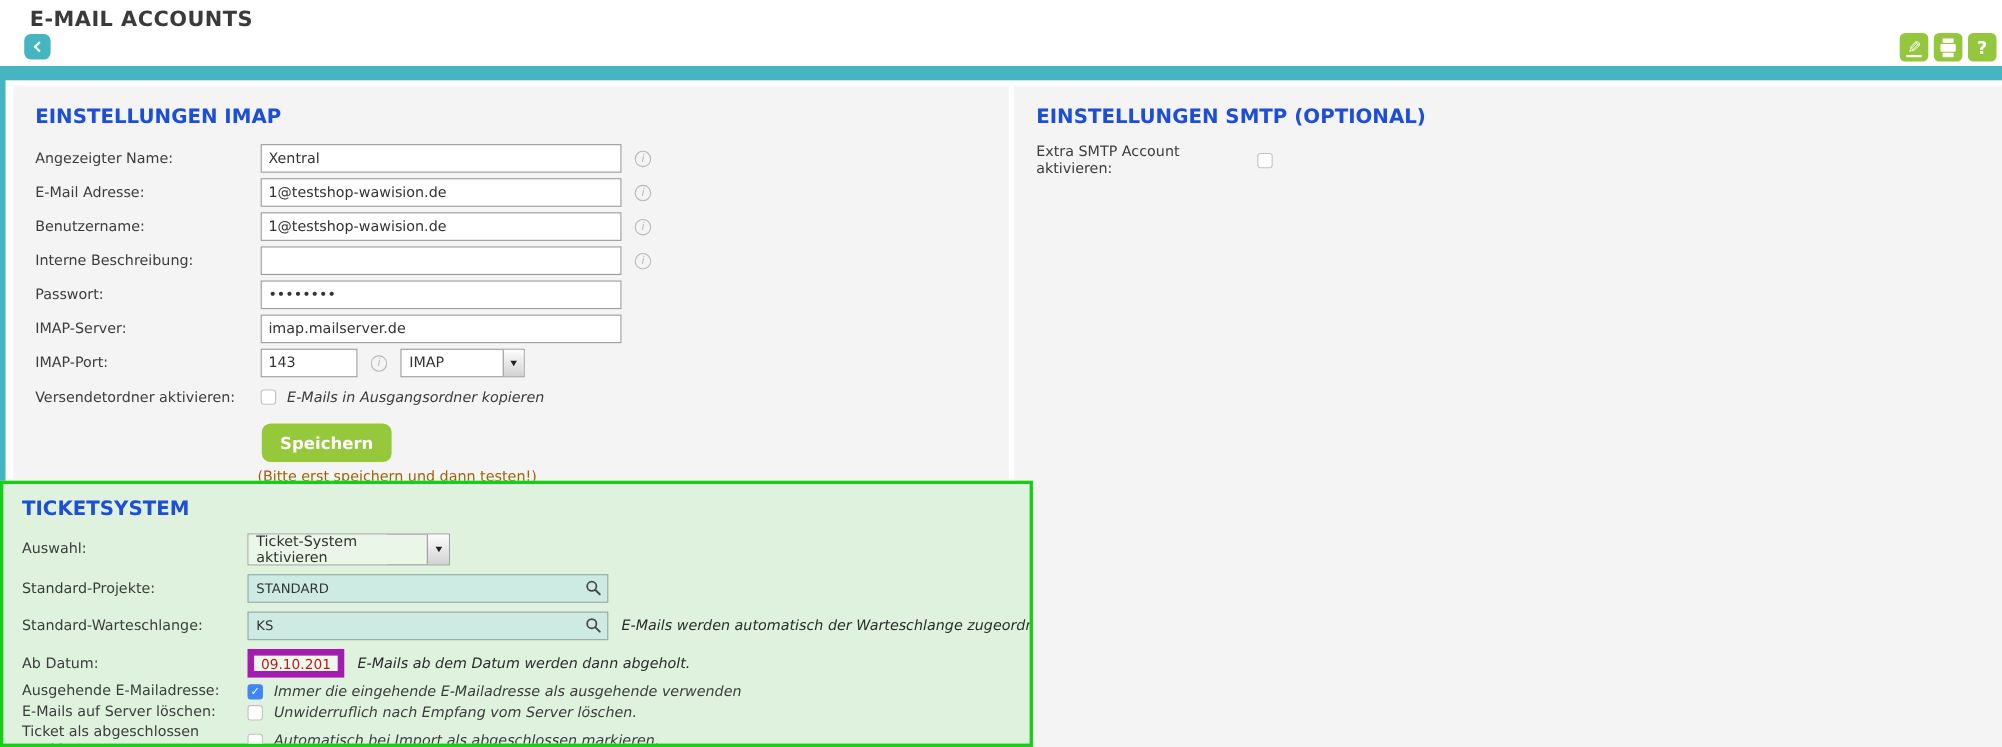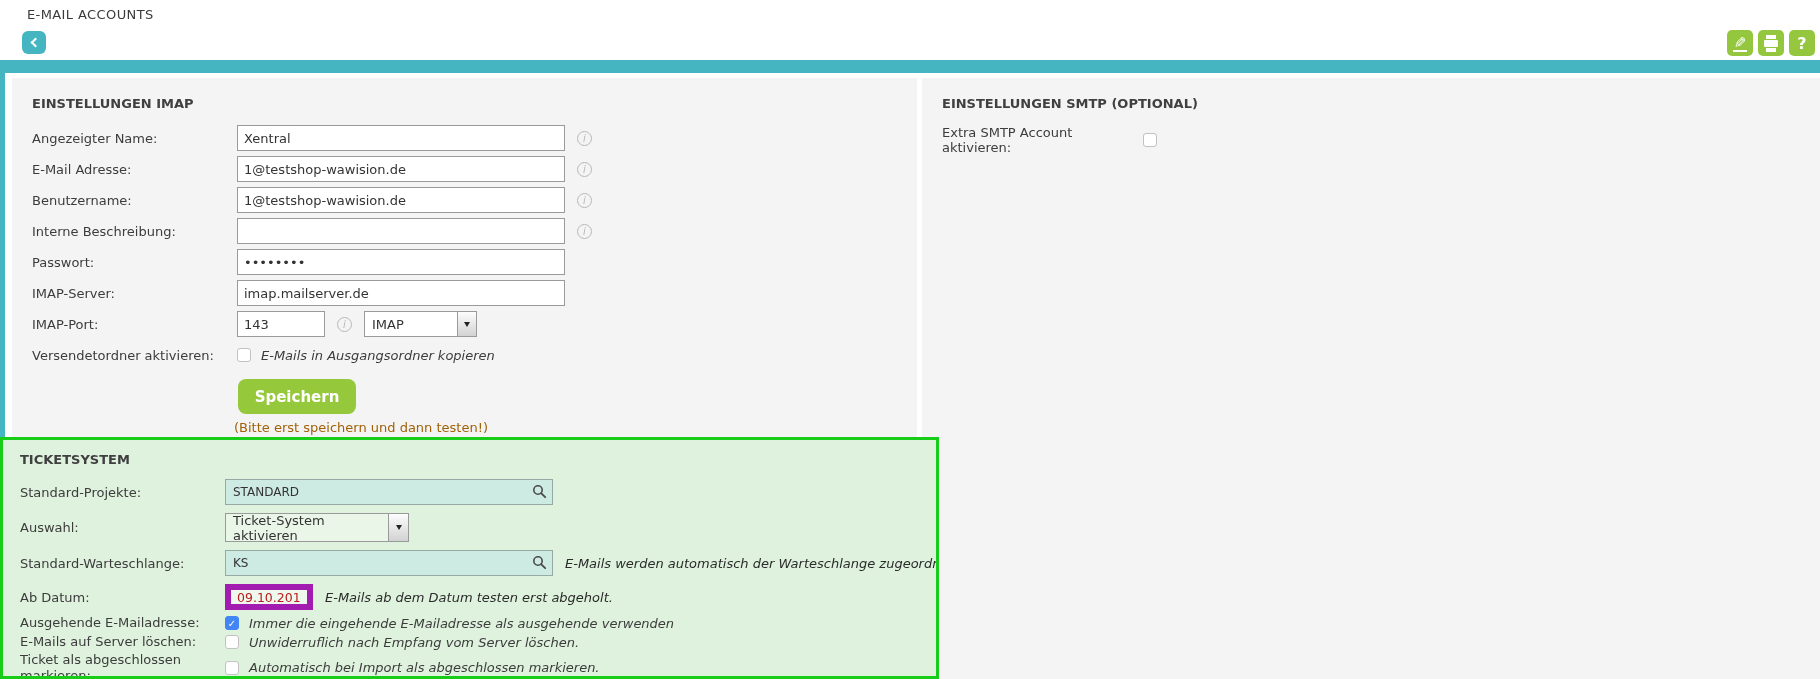--- a/index.html
+++ b/index.html
@@ -1,21 +1,21 @@
 <!DOCTYPE html>
 <html><head>
 <meta charset="utf-8">
 <style>
   * { margin:0; padding:0; box-sizing:border-box; }
   html,body { width:1820px; height:679px; background:#ffffff; overflow:hidden;
               font-family:"DejaVu Sans","Liberation Sans",sans-serif; font-size:13px; color:#3c3c3c; }
   body { position:relative; }
 
   
-  .page-title { position:absolute; top:7px; left:27px; font-weight:normal; font-size:13px;
+  .page-title { position:absolute; top:7px; left:27px; font-weight:bold; font-size:19px;
                 letter-spacing:.4px; color:#3a3a3a; }
   .back-btn { position:absolute; top:31px; left:22px; width:24px; height:23px; background:#45b6c1;
               border-radius:6px; display:flex; align-items:center; justify-content:center; cursor:pointer; }
   .chevron-left { width:7px; height:7px; border-left:2.4px solid #fff; border-bottom:2.4px solid #fff;
                   transform:rotate(45deg); margin-left:3px; }
   .toolbar { position:absolute; top:30px; right:5px; display:flex; gap:5px; }
   .tool-btn { width:26px; height:26px; background:#94c73e; border-radius:5px; display:flex;
               align-items:center; justify-content:center; color:#fff; font-weight:bold; cursor:pointer; }
   .pencil-glyph { font-size:15px; color:#fff; transform:scaleX(-1); line-height:1; }
   .pencil-underline { position:absolute; width:14px; height:2px; background:#fff; margin-top:16px; }
@@ -25,21 +25,21 @@
   .help-glyph { font-size:16px; }
 
   
   .top-bar { position:absolute; top:60px; left:0; width:1820px; height:13px; background:#45b6c1; }
   .left-stripe { position:absolute; top:60px; left:0; width:5px; height:619px; background:#45b6c1; }
 
   
   .panel { background:#f4f4f4; position:absolute; }
   .panel-imap { left:12px; top:78px; width:905px; height:359px; padding:18px 0 0 20px; }
   .panel-smtp { left:922px; top:78px; width:898px; height:601px; padding:18px 0 0 20px; }
-  .section-heading { font-weight:bold; font-size:13px; color:#404040; margin-bottom:14px; }
+  .section-heading { font-weight:bold; font-size:18px; color:#1d4ed8; margin-bottom:14px; }
 
   
   .form-row { display:flex; align-items:center; margin-bottom:5px; min-height:26px; }
   .form-label { width:205px; flex:none; color:#3c3c3c; }
   .text-input { width:328px; height:26px; border:1px solid #9a9a9a; background:#fff; padding:0 6px;
                 font:13px "DejaVu Sans","Liberation Sans",sans-serif; color:#333; outline:none; }
   .small-input { width:88px; }
   .info-icon { width:15px; height:15px; flex:none; border:1.5px solid #b8b8b8; border-radius:50%;
                color:#b8b8b8; font-size:10px; font-style:italic; display:flex; align-items:center;
                justify-content:center; margin-left:12px; cursor:pointer; }
@@ -170,56 +170,56 @@
   <div class="form-row">
     <span class="form-label" style="width:201px">Extra SMTP Account aktivieren:</span>
     <span class="checkbox"></span>
   </div>
 </div>
 
 <div class="ticket-box">
   <div class="section-heading">TICKETSYSTEM</div>
 
   <div class="form-row">
+    <span class="form-label">Auswahl:</span>
+    <div class="select-box ticket-select">
+      <span class="select-value">Ticket-System aktivieren</span>
+      <span class="select-btn">
+        <span class="caret-down"></span>
+      </span>
+    </div>
+  </div>
+
+  <div class="form-row">
     <span class="form-label">Standard-Projekte:</span>
     <span class="search-wrap">
       <input class="search-input" type="text" value="STANDARD" style="">
       <svg class="search-icon" width="15" height="15" viewBox="0 0 15 15">
         <circle cx="6" cy="6" r="4.2" fill="none" stroke="#4a4a4a" stroke-width="1.6"></circle>
         <line x1="9.3" y1="9.3" x2="13.2" y2="13.2" stroke="#4a4a4a" stroke-width="1.8" stroke-linecap="round"></line>
       </svg>
     </span>
-  </div>
-
-  <div class="form-row">
-    <span class="form-label">Auswahl:</span>
-    <div class="select-box ticket-select">
-      <span class="select-value">Ticket-System aktivieren</span>
-      <span class="select-btn">
-        <span class="caret-down"></span>
-      </span>
-    </div>
   </div>
 
   <div class="form-row">
     <span class="form-label">Standard-Warteschlange:</span>
     <span class="search-wrap">
       <input class="search-input" type="text" value="KS" style="">
       <svg class="search-icon" width="15" height="15" viewBox="0 0 15 15">
         <circle cx="6" cy="6" r="4.2" fill="none" stroke="#4a4a4a" stroke-width="1.6"></circle>
         <line x1="9.3" y1="9.3" x2="13.2" y2="13.2" stroke="#4a4a4a" stroke-width="1.8" stroke-linecap="round"></line>
       </svg>
     </span>
     <span class="row-hint">E-Mails werden automatisch der Warteschlange zugeordnet.</span>
   </div>
 
   <div class="form-row date-row">
     <span class="form-label">Ab Datum:</span>
     <input class="date-input" type="text" value="09.10.2019" style="">
-    <span class="row-hint">E-Mails ab dem Datum testen erst abgeholt.</span>
+    <span class="row-hint">E-Mails ab dem Datum werden dann abgeholt.</span>
   </div>
 
   <div class="form-row cb-row">
     <span class="form-label">Ausgehende E-Mailadresse:</span>
     <span class="checkbox checked">✓</span>
     <span class="cb-caption">Immer die eingehende E-Mailadresse als ausgehende verwenden</span>
   </div>
 
   <div class="form-row cb-row">
     <span class="form-label">E-Mails auf Server löschen:</span>

